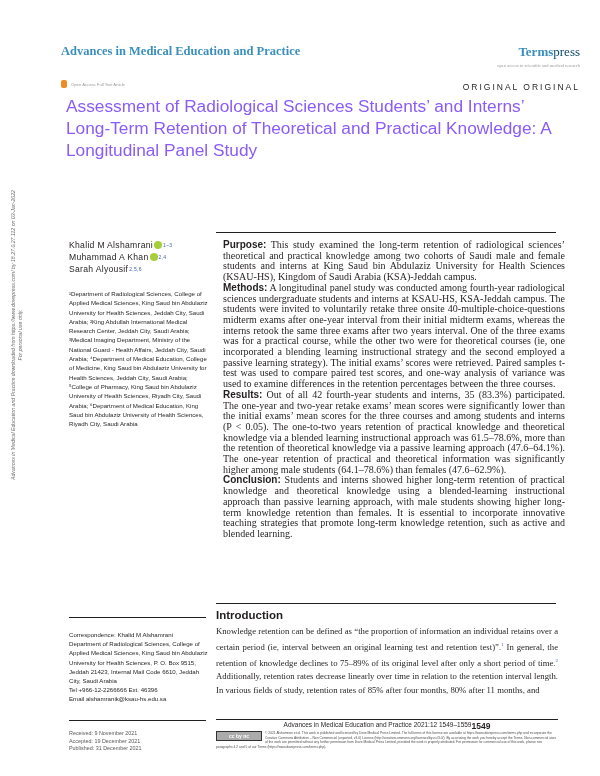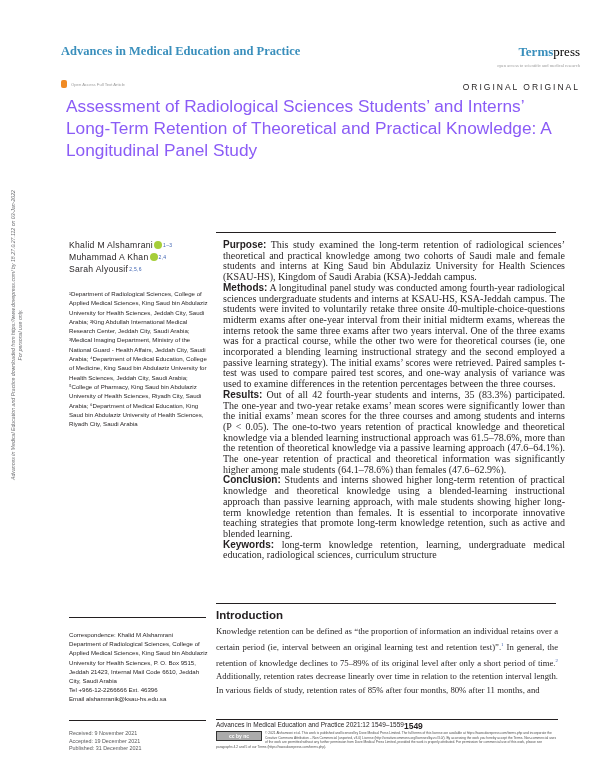--- a/index.html
+++ b/index.html
@@ -18,21 +18,21 @@
   }
 
   .journal-title {
     position: absolute; left: 61px; top: 44px; font-size: 12.5px; font-weight: bold;
     color: #3a8fbc; font-family: "Liberation Serif", serif;
   }
   .dove {
     position: absolute; right: 20px; top: 44px; text-align: right;
   }
   .dove .logo { font-size: 13px; font-weight: bold; color: #3a8fbc; }
-  .dove .logo .press { color: #000000; font-weight: normal; }
+  .dove .logo .press { color: #0c4a6e; font-weight: normal; }
   .dove .tag { font-size: 4.5px; color: #9a9a9a; margin-top: 3px; }
 
   .oa {
     position: absolute; left: 61px; top: 80px; display: flex; align-items: center;
     font-family: "Liberation Sans", sans-serif; font-size: 4.2px; color: #9a9a9a;
   }
   .oa-lock { width: 6px; height: 8px; background: #f08a24; border-radius: 2px; margin-right: 4px; }
 
   .article-type {
     position: absolute; right: 20px; top: 82px; font-family: "Liberation Sans", sans-serif;
@@ -83,21 +83,21 @@
     font-size: 6.1px; line-height: 9.2px; color: #231f20;
   }
   .dates-rule { position: absolute; left: 69px; top: 720px; width: 137px; border-top: 1px solid #231f20; }
   .dates {
     position: absolute; left: 69px; top: 730px; font-family: "Liberation Sans", sans-serif;
     font-size: 5.4px; line-height: 7.5px; color: #58595b;
   }
 
   .foot-rule { position: absolute; left: 216px; top: 719px; width: 342px; border-top: 1px solid #231f20; }
   .foot-line {
-    position: absolute; left: 216px; top: 721px; width: 342px; display: flex; justify-content: flex-start;
+    position: absolute; left: 216px; top: 721px; width: 342px; display: flex; justify-content: center;
     font-family: "Liberation Sans", sans-serif; font-size: 6.5px; color: #231f20;
   }
   .foot-line .pg { font-weight: bold; font-size: 8.5px; }
   .license {
     position: absolute; left: 216px; top: 731px; width: 342px; font-family: "Liberation Sans", sans-serif;
     font-size: 3.3px; line-height: 4.6px; color: #4d4d4d;
   }
   .cc {
     float: left; width: 46px; height: 10px; background: #ababab; border: 1px solid #333;
     margin-right: 3px; display: flex; align-items: center; justify-content: space-around;
@@ -148,21 +148,20 @@
 </div>
 
 <div class="affil">¹Department of Radiological Sciences, College of Applied Medical Sciences, King Saud bin Abdulaziz University for Health Sciences, Jeddah City, Saudi Arabia; ²King Abdullah International Medical Research Center, Jeddah City, Saudi Arabia; ³Medical Imaging Department, Ministry of the National Guard - Health Affairs, Jeddah City, Saudi Arabia; ⁴Department of Medical Education, College of Medicine, King Saud bin Abdulaziz University for Health Sciences, Jeddah City, Saudi Arabia; ⁵College of Pharmacy, King Saud bin Abdulaziz University of Health Sciences, Riyadh City, Saudi Arabia; ⁶Department of Medical Education, King Saud bin Abdulaziz University of Health Sciences, Riyadh City, Saudi Arabia</div>
 
 <div class="abs-rule-top"></div>
 <div class="abstract">
   <p><span class="lbl">Purpose:</span> <span>This study examined the long-term retention of radiological sciences’ theoretical and practical knowledge among two cohorts of Saudi male and female students and interns at King Saud bin Abdulaziz University for Health Sciences (KSAU-HS), Kingdom of Saudi Arabia (KSA)-Jeddah campus.</span></p>
   <p><span class="lbl">Methods:</span> <span>A longitudinal panel study was conducted among fourth-year radiological sciences undergraduate students and interns at KSAU-HS, KSA-Jeddah campus. The students were invited to voluntarily retake three onsite 40-multiple-choice-questions midterm exams after one-year interval from their initial midterm exams, whereas the interns retook the same three exams after two years interval. One of the three exams was for a practical course, while the other two were for theoretical courses (ie, one incorporated a blending learning instructional strategy and the second employed a passive learning strategy). The initial exams’ scores were retrieved. Paired samples t-test was used to compare paired test scores, and one-way analysis of variance was used to examine differences in the retention percentages between the three courses.</span></p>
   <p><span class="lbl">Results:</span> <span>Out of all 42 fourth-year students and interns, 35 (83.3%) participated. The one-year and two-year retake exams’ mean scores were significantly lower than the initial exams’ mean scores for the three courses and among students and interns (P &lt; 0.05). The one-to-two years retention of practical knowledge and theoretical knowledge via a blended learning instructional approach was 61.5–78.6%, more than the retention of theoretical knowledge via a passive learning approach (47.6–64.1%). The one-year retention of practical and theoretical information was significantly higher among male students (64.1–78.6%) than females (47.6–62.9%).</span></p>
   <p><span class="lbl">Conclusion:</span> <span>Students and interns showed higher long-term retention of practical knowledge and theoretical knowledge using a blended-learning instructional approach than passive learning approach, with male students showing higher long-term knowledge retention than females. It is essential to incorporate innovative teaching strategies that promote long-term knowledge retention, such as active and blended learning.</span></p>
-  <p><span class="lbl">Keywords:</span> <span>long-term knowledge retention, learning, undergraduate medical education, radiological sciences, curriculum structure</span></p>
 </div>
 <div class="abs-rule-bot"></div>
 
 <h2 class="intro-h">Introduction</h2>
 <div class="intro-body">
   <span>Knowledge retention can be defined as “the proportion of information an individual retains over a certain period (ie, interval between an original learning test and retention test)”.</span><sup>1</sup><span> In general, the retention of knowledge declines to 75–89% of its original level after only a short period of time.</span><sup>2</sup><span> Additionally, retention rates decrease linearly over time in relation to the retention interval length. In various fields of study, retention rates of 85% after four months, 80% after 11 months, and</span>
 </div>
 
 <div class="corr-rule"></div>
 <div class="corr">

